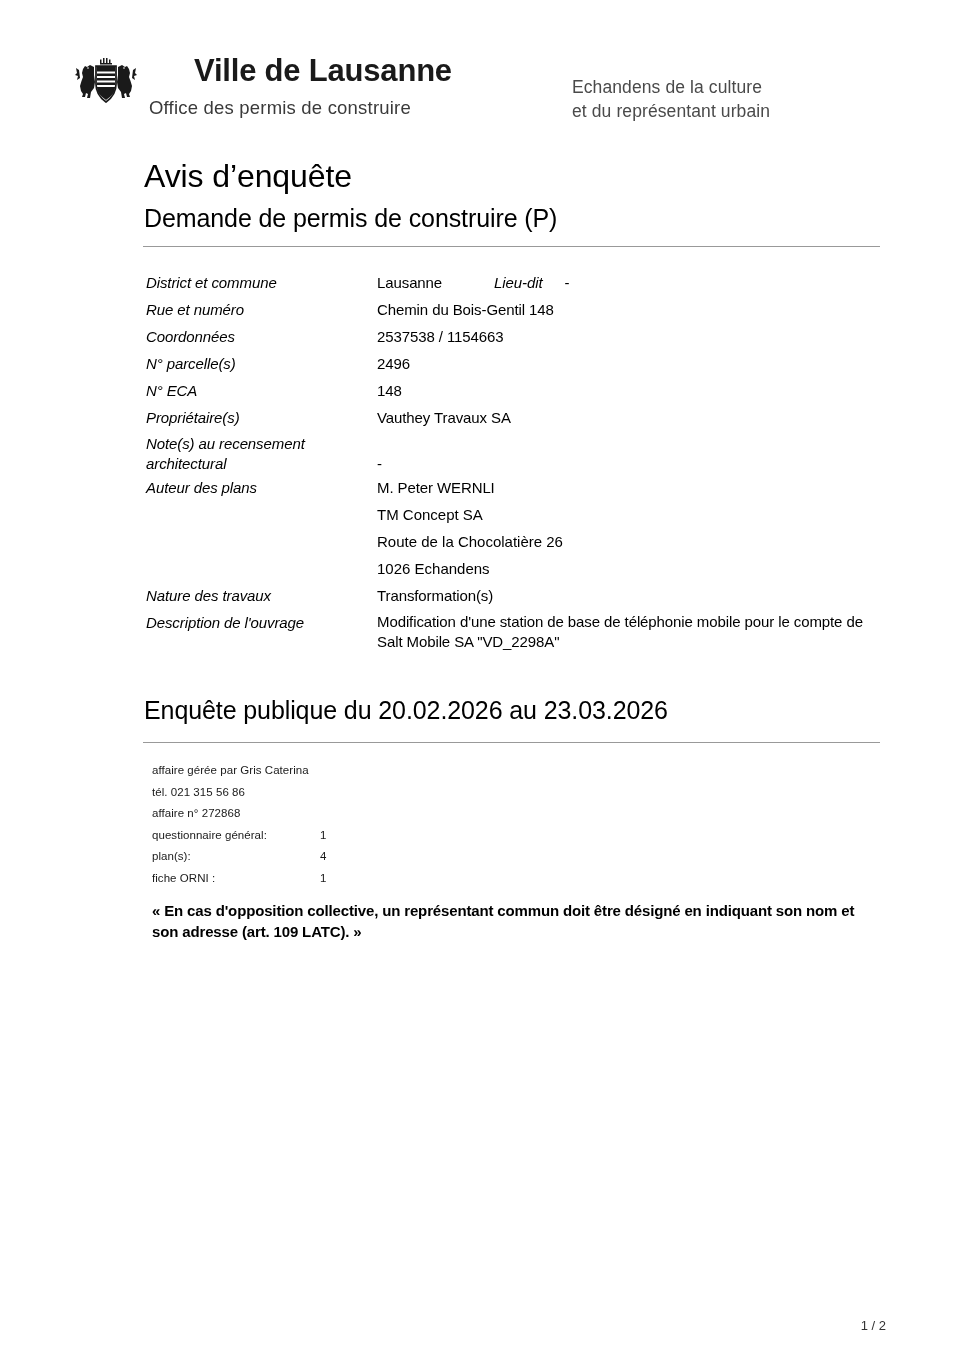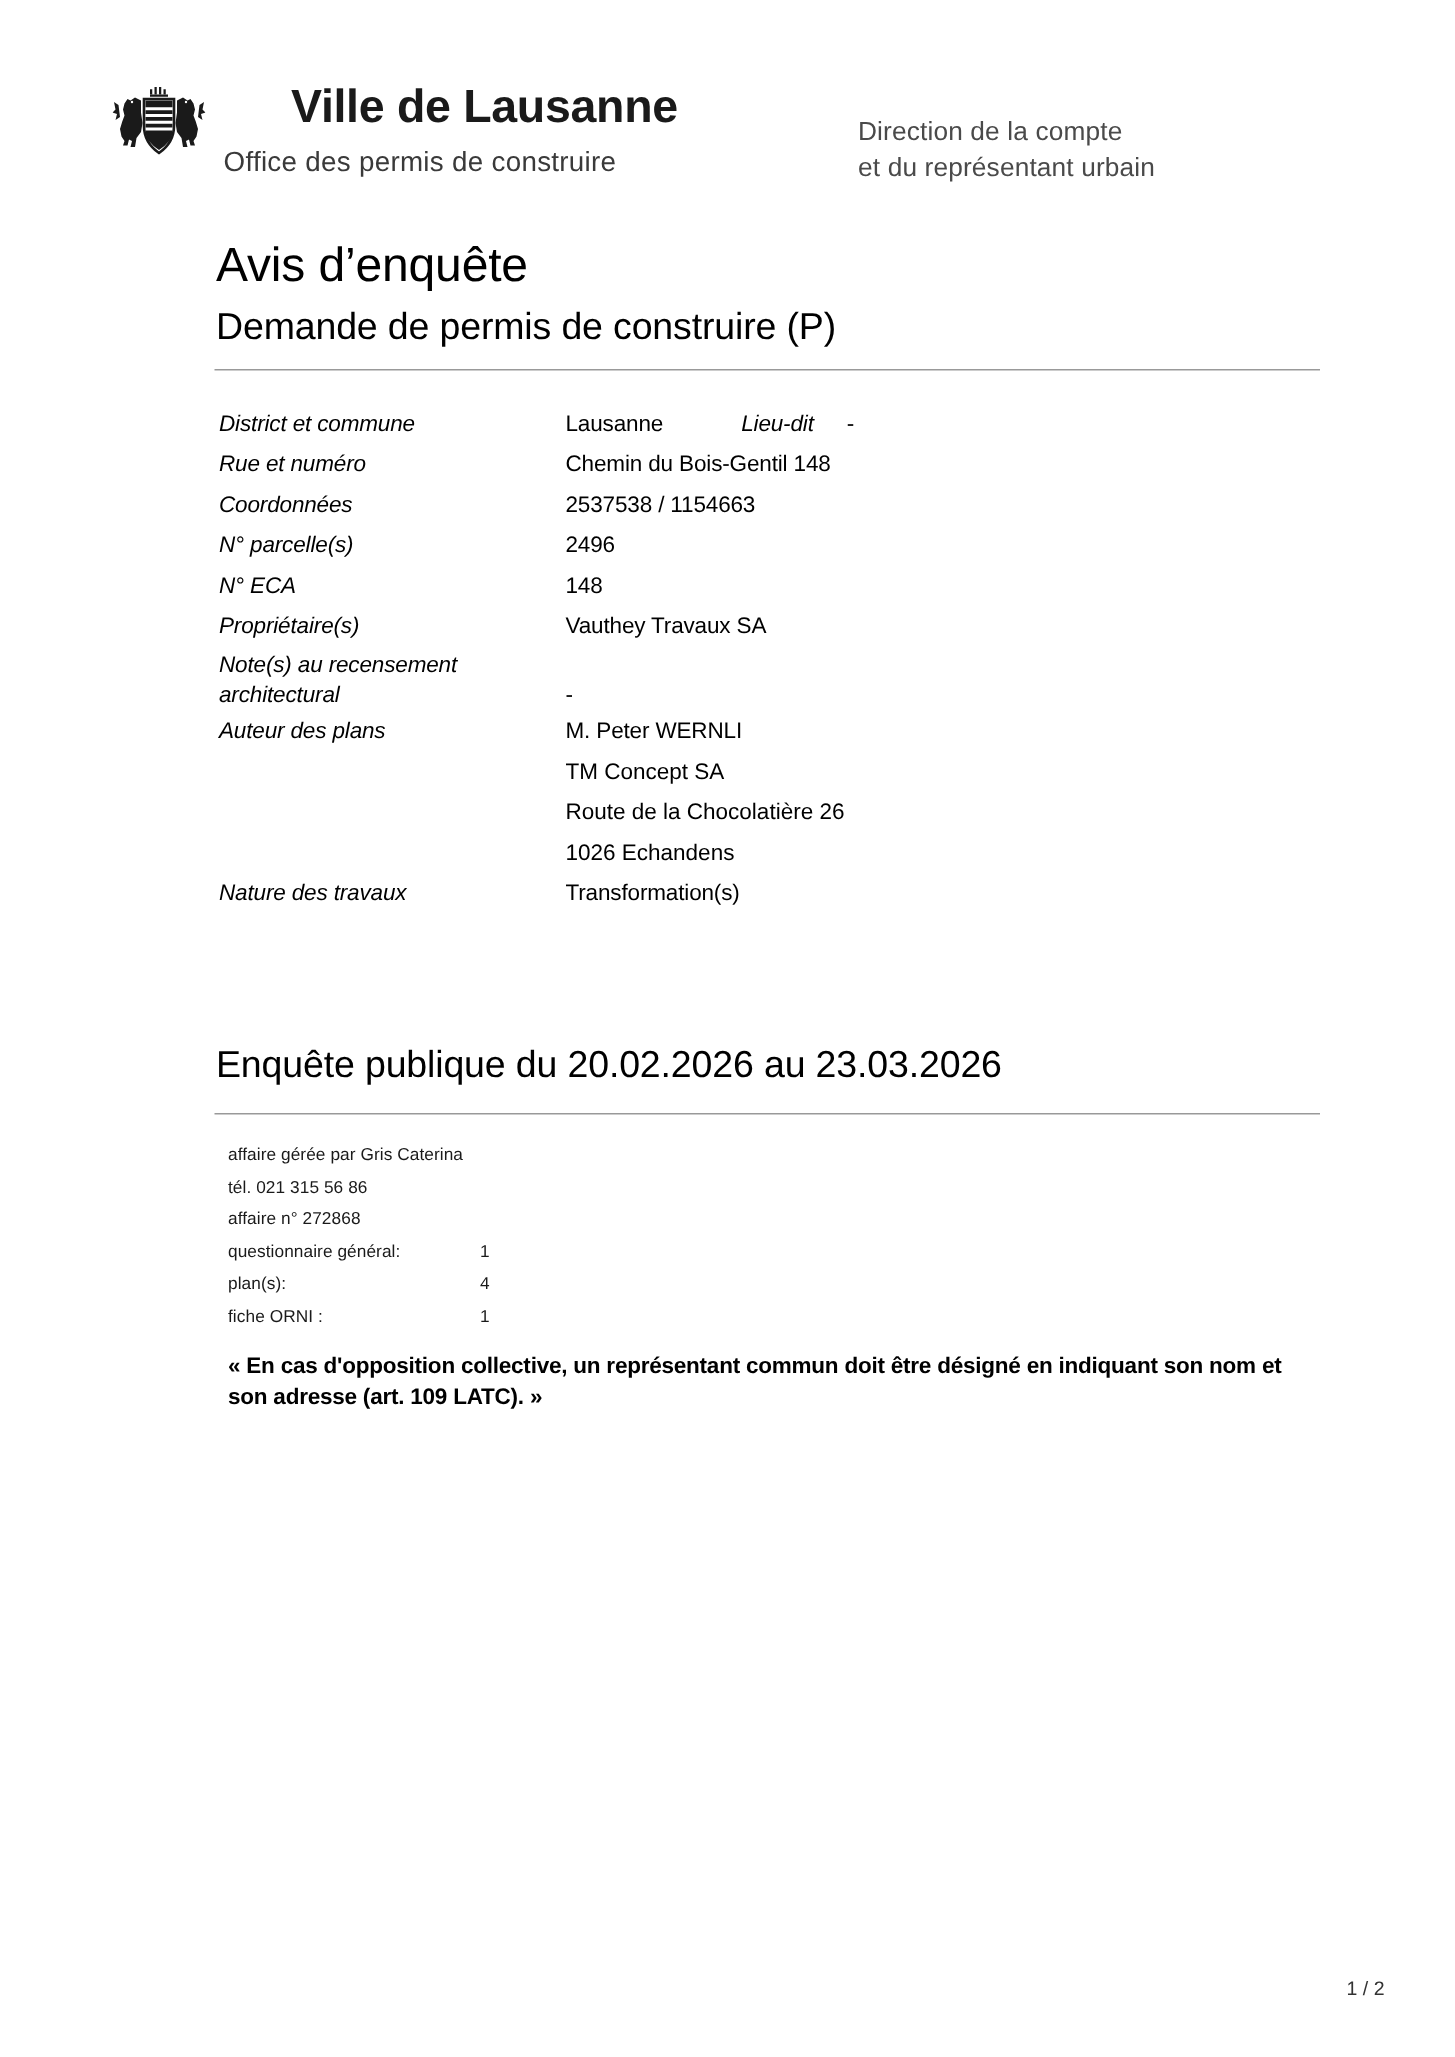--- a/index.html
+++ b/index.html
@@ -188,21 +188,21 @@
     letter-spacing: -0.15px;
   }
 
   
   .footer {
     position: absolute;
     left: 0;
     right: 0;
     top: 1318px;
     text-align: right;
-    padding-right: 47px;
+    padding-right: 84px;
     font-size: 13px;
     color: #333;
   }
 </style>
 </head>
 <body>
 
 <div class="page">
 
   <div class="header">
@@ -240,21 +240,21 @@
           <path d="M44 58 L80 58 L80 60 Q80 72 62 84 Q44 72 44 60 Z"></path>
         </g>
       </svg>
       <div class="brand-text">
         <div class="brand-title">Ville de Lausanne</div>
         <div class="brand-sub">Office des permis de construire</div>
       </div>
     </div>
 
     <div class="direction">
-      <div>Direction de la compte</div>
+      <div>Echandens de la culture</div>
       <div>et du représentant urbain</div>
     </div>
   </div>
 
   <div class="doc-title">Avis d’enquête</div>
   <div class="doc-subtitle">Demande de permis de construire (P)</div>
 
   <hr class="rule rule-top">
 
   <div class="details">
@@ -305,20 +305,24 @@
     </div>
     <div class="cont-value">TM Concept SA</div>
     <div class="cont-value">Route de la Chocolatière 26</div>
     <div class="cont-value">1026 Echandens</div>
 
     <div class="drow">
       <div class="dlabel">Nature des travaux</div>
       <div class="dvalue">Transformation(s)</div>
     </div>
 
+    <div class="drow">
+      <div class="dlabel">Description de l'ouvrage</div>
+      <div class="dvalue two-line">Modification d'une station de base de téléphonie mobile pour le compte de Salt Mobile SA "VD_2298A"</div>
+    </div>
 
   </div>
 
   <div class="enquete">Enquête publique du 20.02.2026 au 23.03.2026</div>
 
   <hr class="rule rule-mid">
 
   <div class="smallprint">
     <div class="sp-line">affaire gérée par Gris Caterina</div>
     <div class="sp-line">tél. 021 315 56 86</div>

